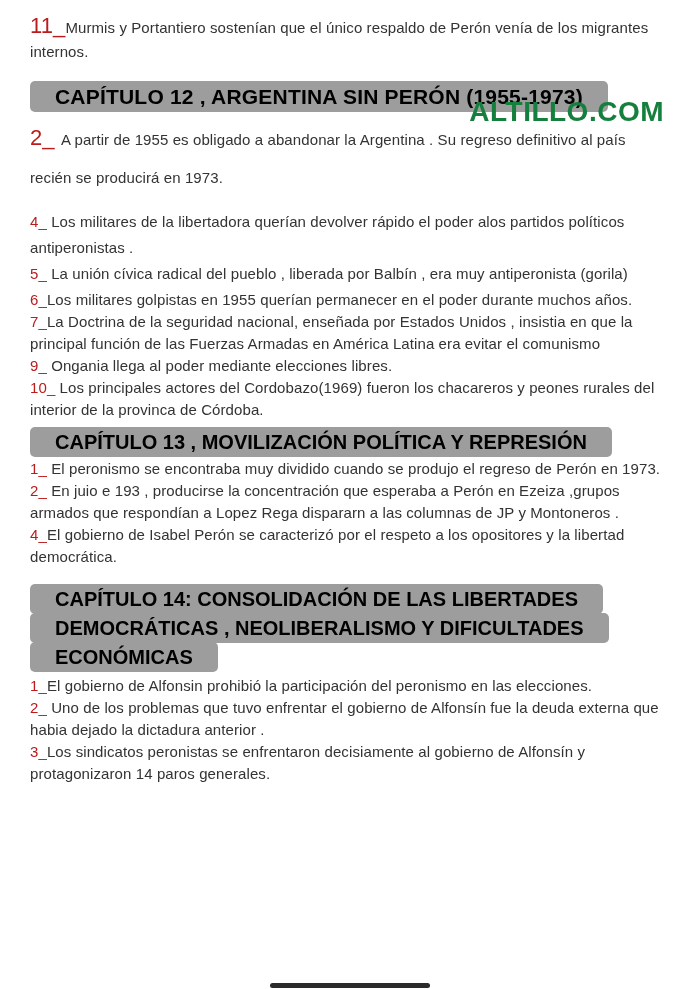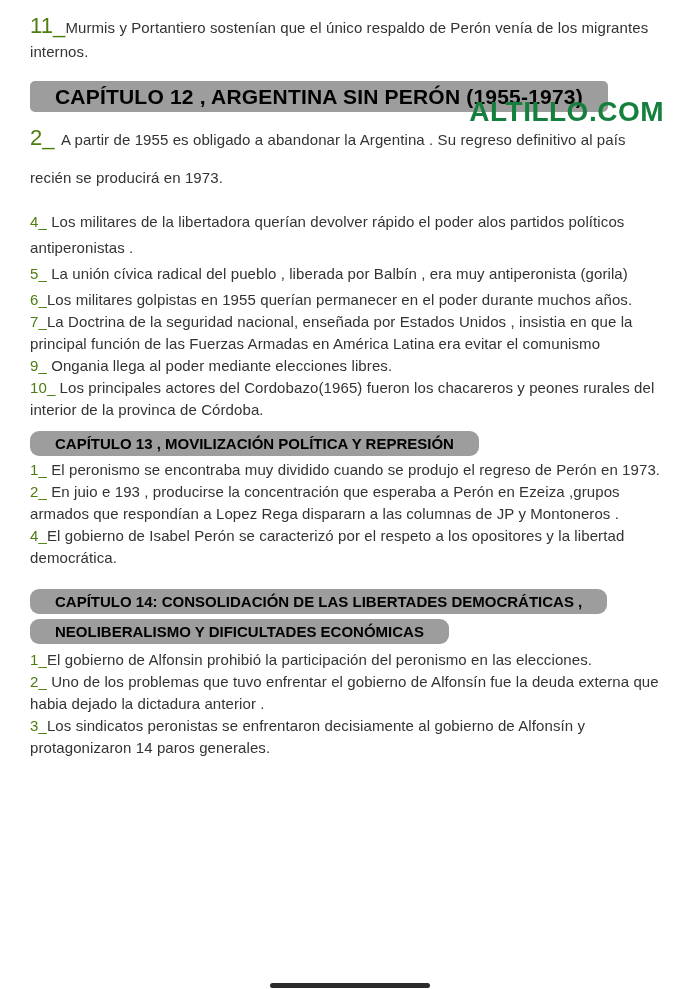--- a/index.html
+++ b/index.html
@@ -19,21 +19,21 @@
   }
   .content { width:636px; }
 
   
   p.item {
     margin:0; padding:0;
     font-size:15px; line-height:22px;
     color:#333333;
     letter-spacing:0.1px;
   }
-  p.item .num { font-size:15px; color:#4d7c0f; }
+  p.item .num { font-size:15px; color:#b91c1c; }
   p.item.big .num { font-size:22px; }
 
   
   .intro p.item { line-height:24px; margin-bottom:8px; }
 
   
   .watermark {
     position:absolute;
     top:96px; right:36px;
     font-size:28px;
@@ -48,21 +48,21 @@
     background:#9d9d9d;
     color:#000000;
     padding:4px 25px;
     border-radius:5px;
     box-decoration-break:clone;
     -webkit-box-decoration-break:clone;
   }
   h2.chapter-heading.large { margin-top:16px; margin-bottom:0; line-height:32px; }
   h2.chapter-heading.large .hl { font-size:21px; letter-spacing:0.2px; }
   h2.chapter-heading.small { line-height:27px; }
-  h2.chapter-heading.small .hl { font-size:15px;border-radius:9px; }
+  h2.chapter-heading.small .hl { font-size:20px; }
 
   
   .section-0 h2.chapter-heading { margin-top:16px; }
   .section-0 .items p.item:nth-child(1) { line-height:38px; margin-top:6px; }
   .section-0 .items p.item:nth-child(2) { line-height:26px; margin-top:12px; }
   .section-0 .items p.item:nth-child(3) { line-height:22px; margin-top:2px; margin-bottom:4px; }
 
   .section-1 h2.chapter-heading { margin-top:6px; margin-bottom:2px; }
   .section-2 h2.chapter-heading { margin-top:16px; margin-bottom:4px; }
 
@@ -89,21 +89,21 @@
     <div>
         <section class="section-0">
           <h2 class="chapter-heading large"><span class="hl">CAPÍTULO 12 , ARGENTINA SIN PERÓN (1955-1973)</span></h2>
           <div class="items">
             <p class="item big"><span class="num">2_ </span><span>A partir de 1955 es obligado a abandonar la Argentina . Su regreso definitivo al país recién se producirá en 1973.</span></p>
             <p class="item"><span class="num">4_ </span><span>Los militares de la libertadora querían devolver rápido el poder alos partidos políticos antiperonistas .</span></p>
             <p class="item"><span class="num">5_ </span><span>La unión cívica radical del pueblo , liberada por Balbín , era muy antiperonista (gorila)</span></p>
             <p class="item"><span class="num">6_</span><span>Los militares golpistas en 1955 querían permanecer en el poder durante muchos años.</span></p>
             <p class="item"><span class="num">7_</span><span>La Doctrina de la seguridad nacional, enseñada por Estados Unidos , insistia en que la principal función de las Fuerzas Armadas en América Latina era evitar el comunismo</span></p>
             <p class="item"><span class="num">9_ </span><span>Ongania llega al poder mediante elecciones libres.</span></p>
-            <p class="item"><span class="num">10_ </span><span>Los principales actores del Cordobazo(1965) fueron los chacareros y peones rurales del interior de la provinca de Córdoba.</span></p>
+            <p class="item"><span class="num">10_ </span><span>Los principales actores del Cordobazo(1969) fueron los chacareros y peones rurales del interior de la provinca de Córdoba.</span></p>
           </div>
         </section>
         <section class="section-1">
           <h2 class="chapter-heading small"><span class="hl">CAPÍTULO 13 , MOVILIZACIÓN POLÍTICA Y REPRESIÓN</span></h2>
           <div class="items">
             <p class="item"><span class="num">1_ </span><span>El peronismo se encontraba muy dividido cuando se produjo el regreso de Perón en 1973.</span></p>
             <p class="item"><span class="num">2_ </span><span>En juio e 193 , producirse la concentración que esperaba a Perón en Ezeiza  ,grupos armados que respondían a Lopez Rega dispararn a las columnas de JP y Montoneros .</span></p>
             <p class="item"><span class="num">4_</span><span>El gobierno de Isabel Perón se caracterizó por el respeto a los opositores y la libertad democrática.</span></p>
           </div>
         </section>

